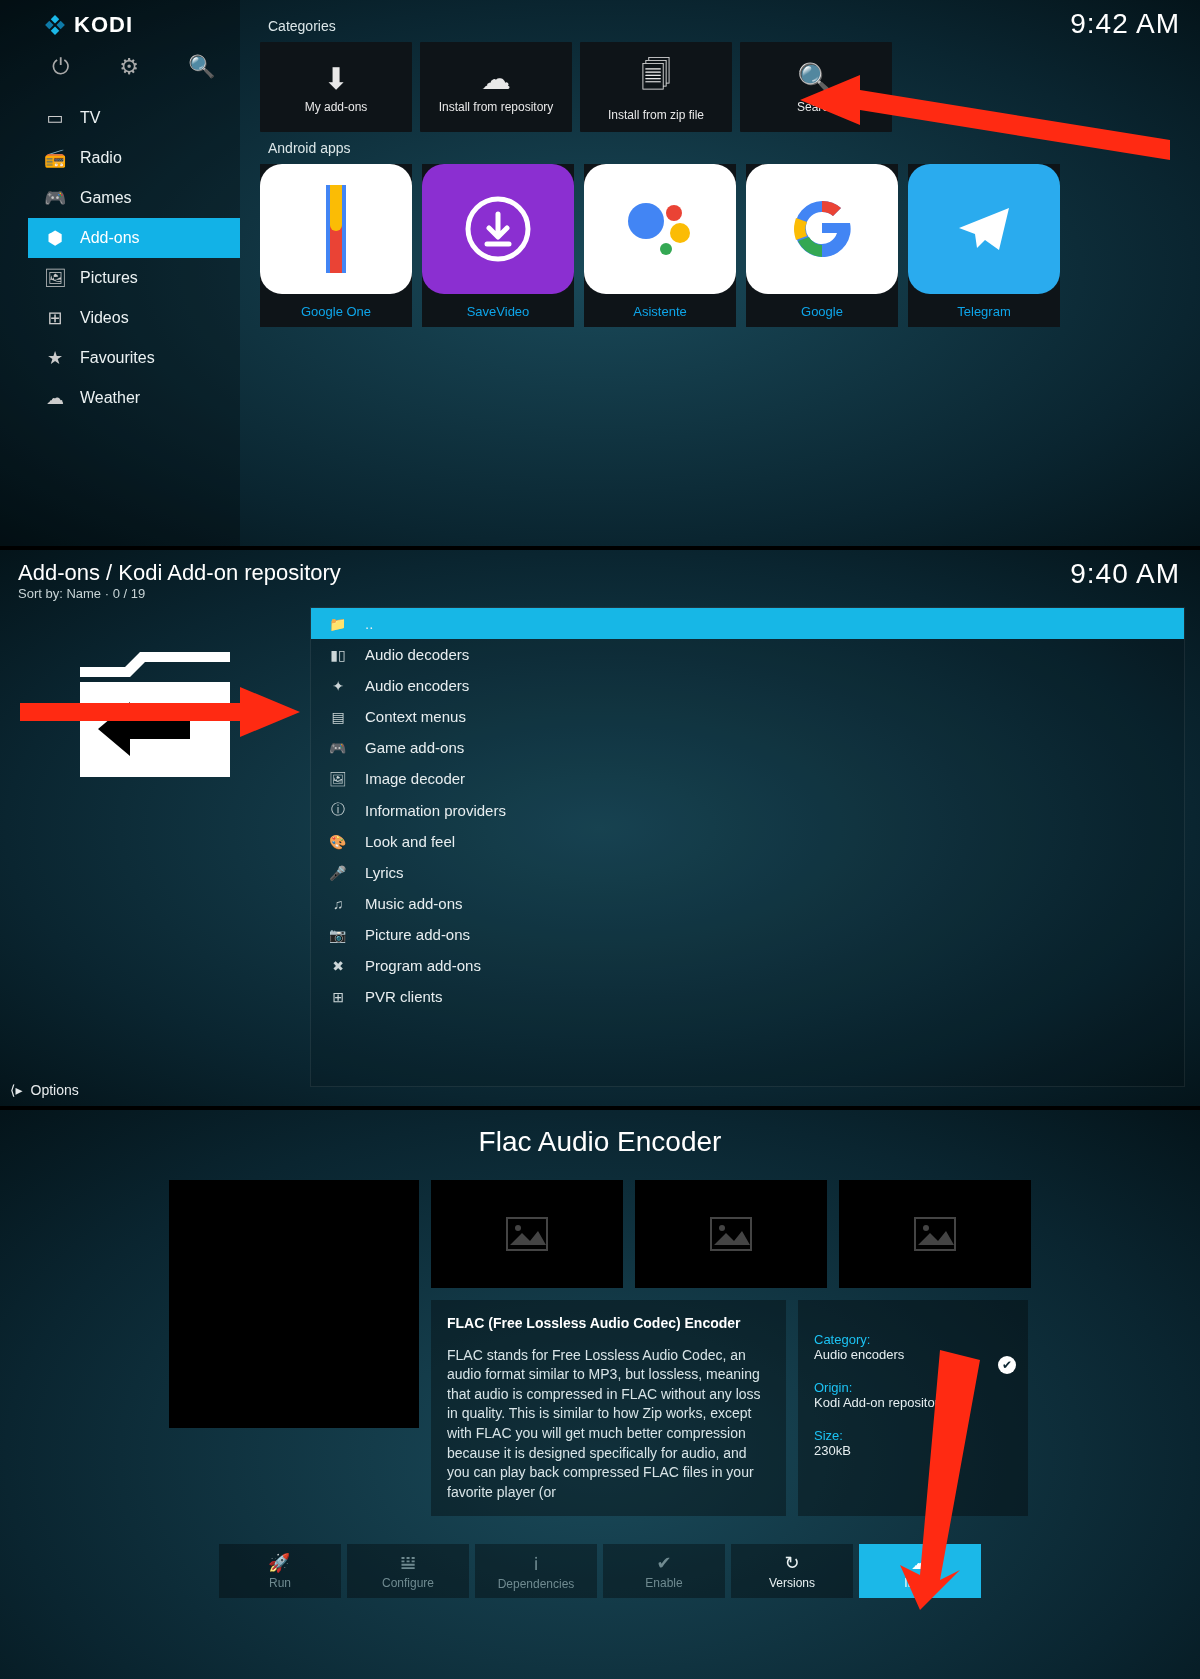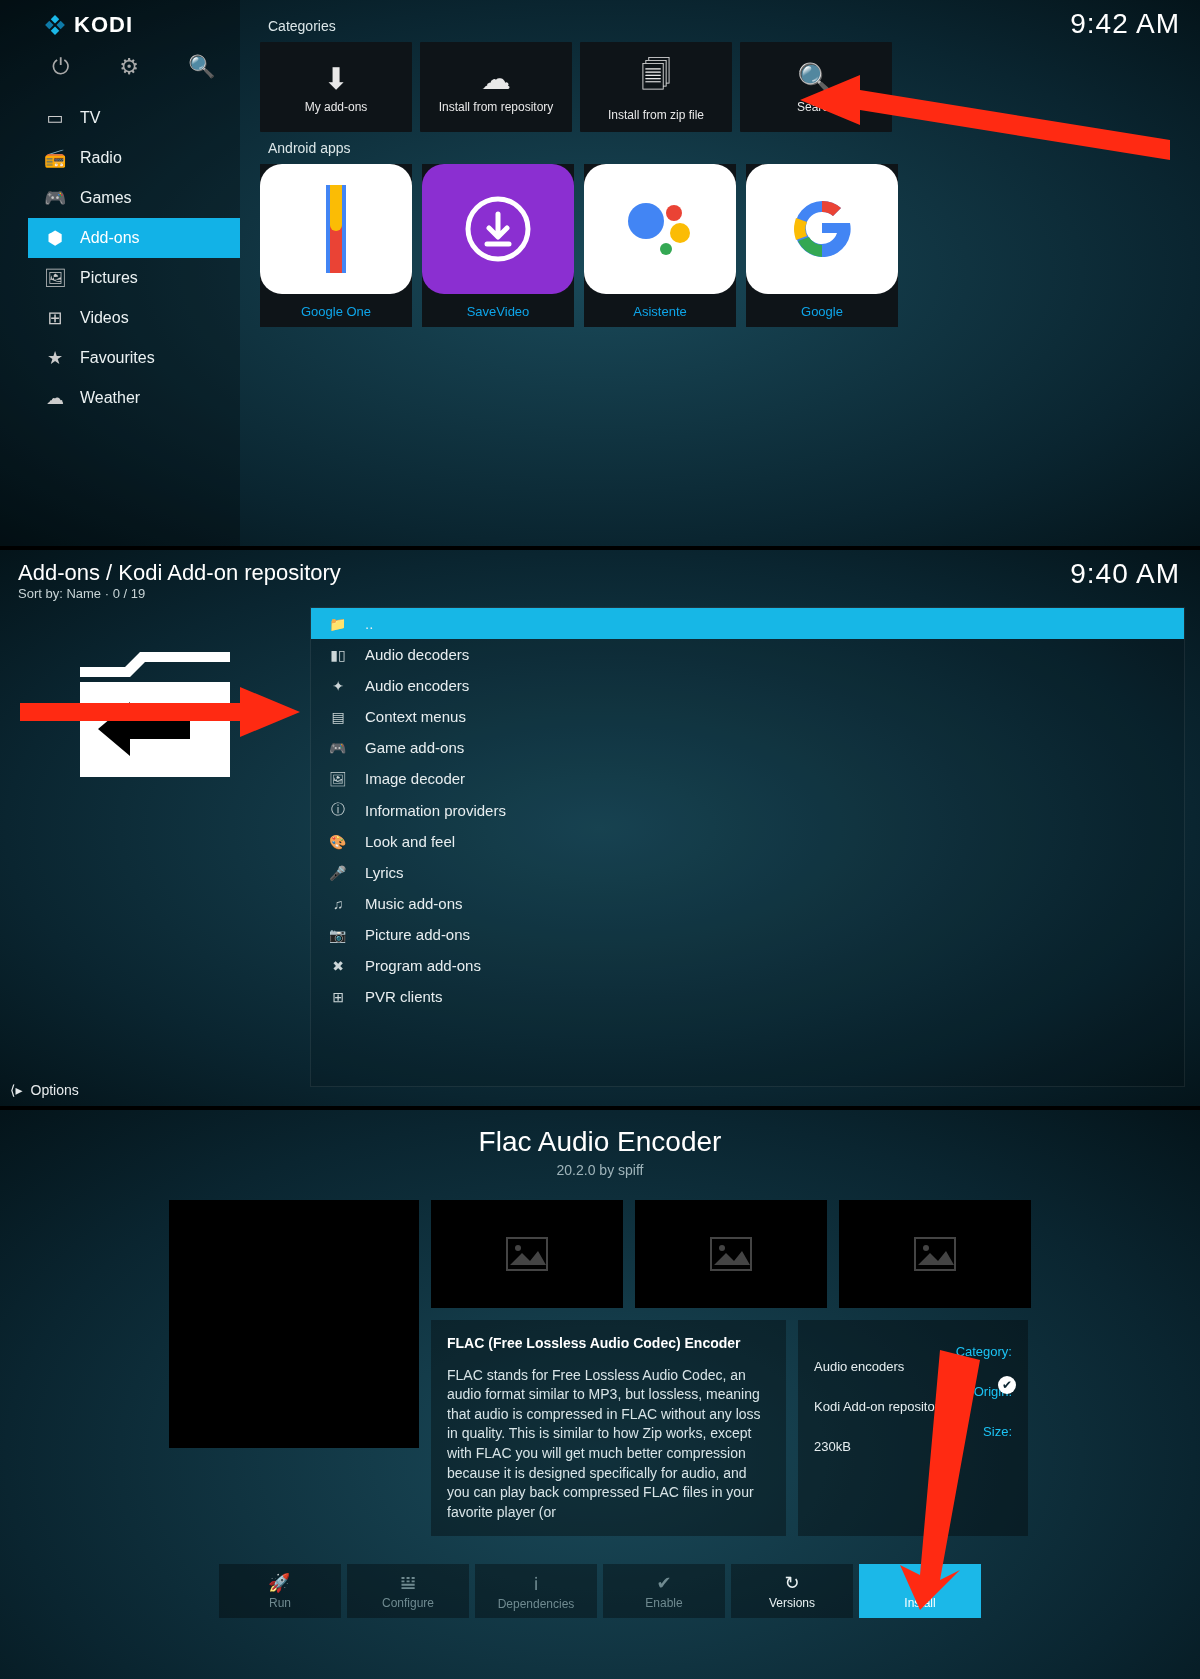--- a/index.html
+++ b/index.html
@@ -53,21 +53,21 @@
   .content3 { display: flex; gap: 12px; justify-content: center; margin-top: 22px; }
   .shotbig { width: 250px; height: 248px; background: #000; }
   .thumbs-col { display: flex; flex-direction: column; gap: 12px; }
   .thumbs-row { display: flex; gap: 12px; }
   .thumb { width: 192px; height: 108px; background: #000; display: flex; align-items: center; justify-content: center; }
   .thumb svg { opacity: 0.5; }
   .desc-row { display: flex; gap: 12px; }
   .descbox { width: 355px; padding: 14px 16px; background: rgba(0,0,0,0.35); font-size: 14px; line-height: 1.4; color: #d8e4e7; }
   .descbox .dtitle { font-weight: bold; color: #fff; margin-bottom: 12px; }
   .metabox { width: 230px; padding: 14px 16px; background: rgba(0,0,0,0.35); font-size: 13px; position: relative; }
-  .metabox .mlabel { color: #1cc3f4; margin-top: 10px; text-align: right; }
+  .metabox .mlabel { color: #1cc3f4; margin-top: 18px; }
   .metabox .mval { color: #e6eef0; }
   .verified { position: absolute; right: 12px; top: 56px; width: 18px; height: 18px; background: #fff; border-radius: 50%; color: #0a2530; font-size: 12px; display: flex; align-items: center; justify-content: center; }
   .btnbar { display: flex; gap: 6px; justify-content: center; margin-top: 28px; }
   .btn3 { width: 122px; height: 54px; background: rgba(0,0,0,0.35); display: flex; flex-direction: column; align-items: center; justify-content: center; gap: 2px; font-size: 12px; color: #6f8a90; }
   .btn3.enabled { color: #e9f1f2; }
   .btn3.primary { background: #1bb8e8; color: #fff; }
   .btn3 .bicon { font-size: 18px; }
   .arrow3 { position: absolute; top: 240px; left: 880px; }
 </style>
 </head>
@@ -189,20 +189,28 @@
         <div class="aimg">
             <svg width="72" height="72" viewBox="0 0 72 72">
               <path d="M36 8a28 28 0 0 1 19 7l-8 8a16 16 0 0 0-11-4 16 16 0 1 0 15 21H36v-10h28a28 28 0 1 1-28-22z" fill="#4285F4"></path>
               <path d="M36 8a28 28 0 0 1 19 7l-8 8a16 16 0 0 0-11-4V8z" fill="#EA4335"></path>
               <path d="M12 48a28 28 0 0 0 24 16V52a16 16 0 0 1-13-8l-11 4z" fill="#34A853"></path>
               <path d="M8 36c0 4 1 8 2 11l11-4a16 16 0 0 1 0-14l-11-4c-1 3-2 7-2 11z" fill="#FBBC05"></path>
             </svg>
           </div>
         <span class="alabel">Google</span>
       </div>
+      <div class="app">
+        <div class="aimg" style="background:#2AABEE">
+            <svg width="70" height="70" viewBox="0 0 70 70">
+              <path d="M10 34 L60 14 L50 56 L36 46 L28 54 L26 40 Z" fill="#fff"></path>
+            </svg>
+          </div>
+        <span class="alabel">Telegram</span>
+      </div>
     </div>
 
     <svg class="arrow1" width="380" height="110">
       <polygon points="0,30 60,5 60,20 370,70 370,90 60,40 60,55" fill="#ff2a12"></polygon>
     </svg>
   </div>
 </div>
 
 <div class="screen" id="s2">
   <div class="clock">9:40 AM</div>
@@ -279,25 +287,20 @@
 
   <div class="options">
     <span>⟨▸</span>
     <span>Options</span>
   </div>
 </div>
 
 <div class="screen" id="s3">
   <div class="titleblock">
     <div class="addon-title">Flac Audio Encoder</div>
-    <div class="addon-meta">
-      <span>20.2.0</span>
-      <span>by</span>
-      <span>spiff</span>
-    </div>
   </div>
 
   <div class="content3">
     <div class="shotbig"></div>
     <div class="thumbs-col">
       <div class="thumbs-row">
         <div class="thumb">
             <svg width="42" height="34" viewBox="0 0 42 34">
               <rect x="1" y="1" width="40" height="32" fill="none" stroke="#888" stroke-width="2"></rect>
               <circle cx="12" cy="11" r="3" fill="#888"></circle>

